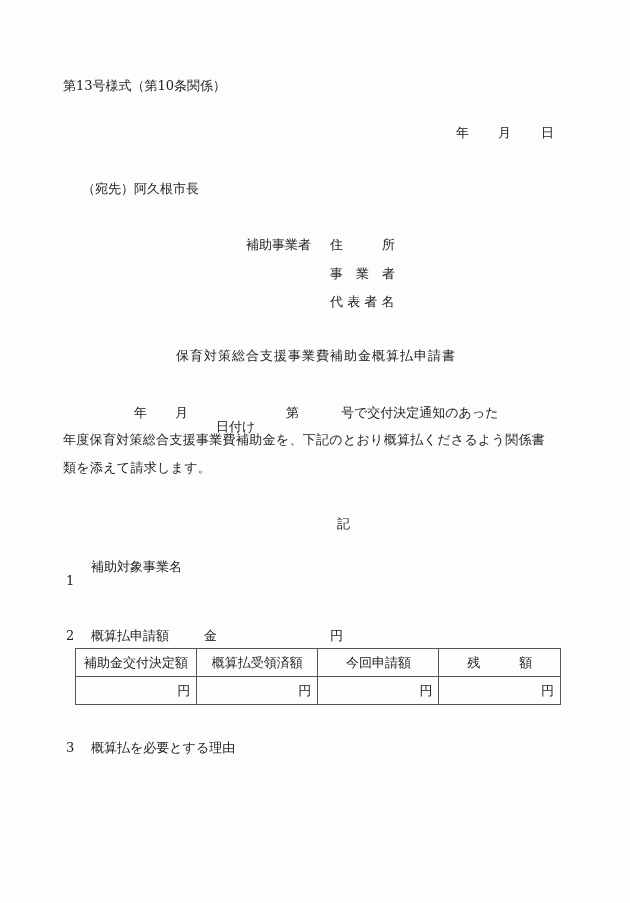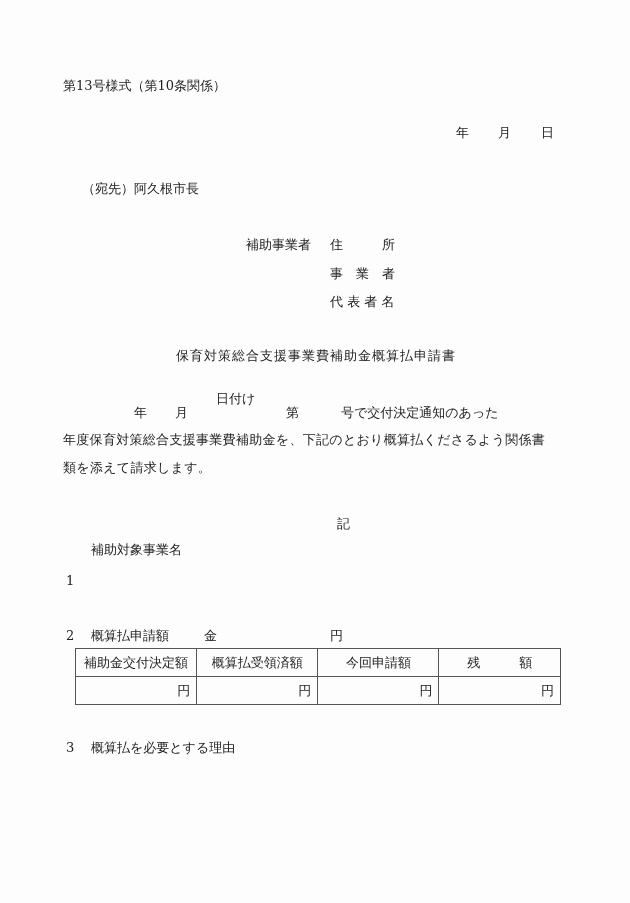--- a/index.html
+++ b/index.html
@@ -37,32 +37,32 @@
   <span class="abs" style="left:330px;top:237px;text-align:center;">住　　　所</span>
   <span class="abs" style="left:330px;top:266px;">事　業　者</span>
   <span class="abs" style="left:330px;top:294px;">代 表 者 名</span>
 </div>
 
 <div class="abs" style="left:176px;top:348px;letter-spacing:1px;">保育対策総合支援事業費補助金概算払申請書</div>
 
 <div>
   <span class="abs" style="left:134px;top:405px;">年</span>
   <span class="abs" style="left:175px;top:405px;">月</span>
-  <span class="abs" style="left:216px;top:391px;">日付け</span>
+  <span class="abs" style="left:216px;top:419px;">日付け</span>
   <span class="abs" style="left:286px;top:405px;">第</span>
   <span class="abs" style="left:341px;top:405px;">号で交付決定通知のあった</span>
   <span class="abs" style="left:63px;top:432px;letter-spacing:0.3px;">年度保育対策総合支援事業費補助金を、下記のとおり概算払くださるよう関係書</span>
   <span class="abs" style="left:63px;top:460px;letter-spacing:0.3px;">類を添えて請求します。</span>
 </div>
 
 <div class="abs" style="left:337px;top:516px;">記</div>
 
 <div>
   <span class="abs" style="left:66px;top:573px;">1</span>
-  <span class="abs" style="left:91px;top:542px;">補助対象事業名</span>
+  <span class="abs" style="left:91px;top:559px;">補助対象事業名</span>
 </div>
 
 <div>
   <span class="abs" style="left:66px;top:628px;">2</span>
   <span class="abs" style="left:91px;top:628px;">概算払申請額</span>
   <span class="abs" style="left:204px;top:628px;">金</span>
   <span class="abs" style="left:330px;top:628px;">円</span>
 </div>
 
 <table class="amounts">

